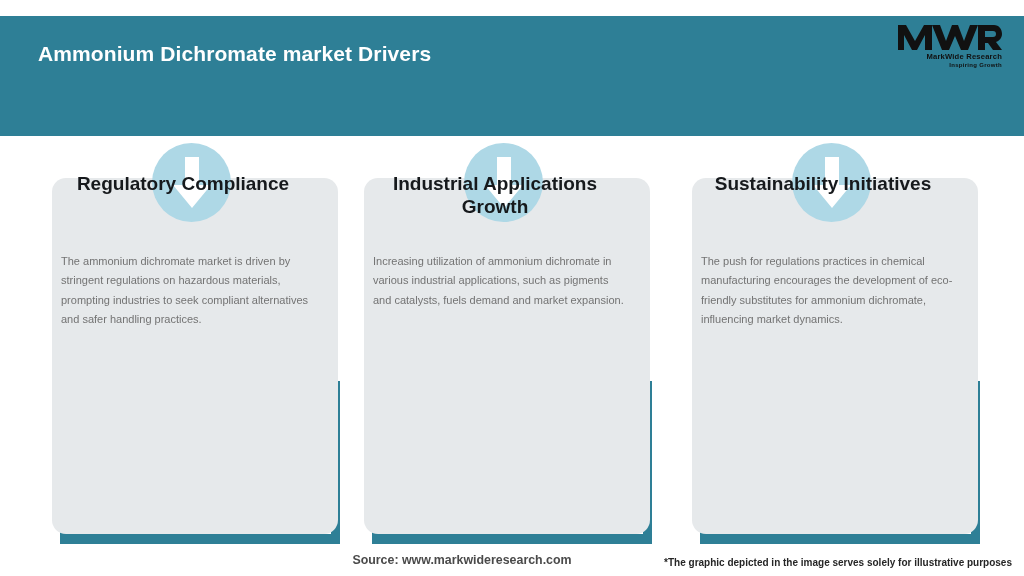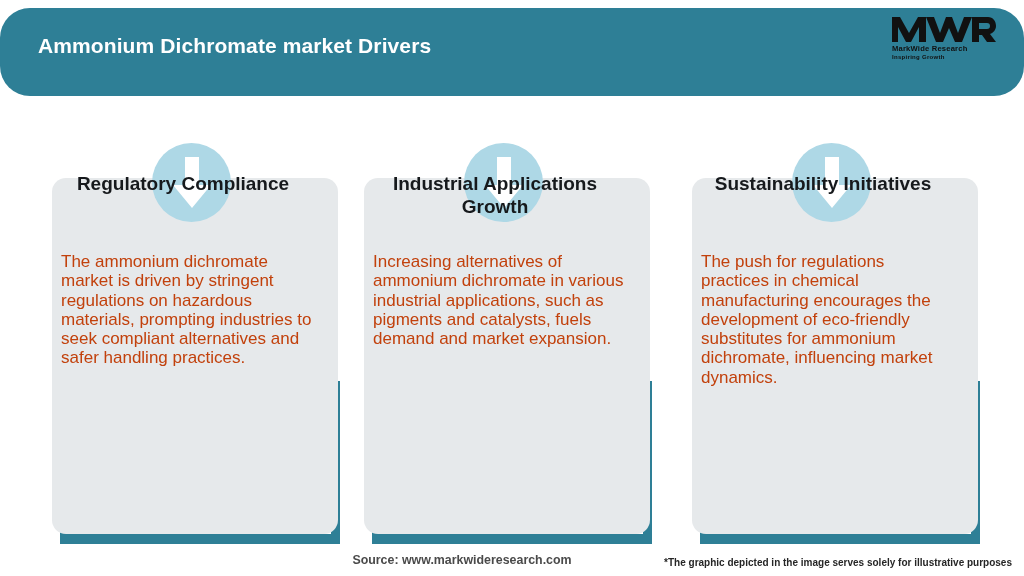--- a/index.html
+++ b/index.html
@@ -13,45 +13,44 @@
     background: #ffffff;
     font-family: "Liberation Sans", sans-serif;
     overflow: hidden;
     position: relative;
   }
 
   
   #header-band {
     position: absolute;
     left: 0;
-    top: 8px;
+    top: 16px;
     width: 1024px;
-    height: 88px;
+    height: 120px;
     background: #2e7f96;
-    border-radius: 30px;
   }
   #page-title {
     position: absolute;
     left: 38px;
     top: 26px;
     font-size: 21px;
     font-weight: bold;
     color: #ffffff;
     letter-spacing: 0.1px;
     white-space: nowrap;
   }
 
   
   #brand-logo {
     position: absolute;
     right: 22px;
     top: 8px;
     width: 110px;
     height: 52px;
-    text-align: left;
+    text-align: right;
   }
   #brand-logo .logo-mark {
     display: block;
     height: 27px;
     line-height: 27px;
   }
   #brand-logo .logo-name {
     display: block;
     font-size: 7.6px;
     font-weight: bold;
@@ -125,22 +124,22 @@
     font-weight: bold;
     color: #16191c;
     line-height: 23px;
   }
 
   .card-body {
     position: absolute;
     left: 21px;
     top: 152px;
     width: 252px;
-    font-size: 17px;
-    color: #c2410c;
+    font-size: 11px;
+    color: #737373;
     line-height: 19.3px;
     text-align: left;
   }
 
   
   .arrow-badge {
     position: absolute;
     left: 112px;
     top: 43px;
     width: 79px;
@@ -221,21 +220,21 @@
     <div class="teal-frame">
       <div class="teal-frame-inner"></div>
     </div>
     <div class="card-panel"></div>
     <div class="arrow-badge">
       <svg width="40" height="52" viewBox="0 0 40 52" aria-hidden="true">
         <polygon points="13,0 27,0 27,28 39,28 20,51 1,28 13,28" fill="#ffffff"></polygon>
       </svg>
     </div>
     <div class="card-heading">Industrial Applications Growth</div>
-    <div class="card-body">Increasing alternatives of ammonium dichromate in various industrial applications, such as pigments and catalysts, fuels demand and market expansion.</div>
+    <div class="card-body">Increasing utilization of ammonium dichromate in various industrial applications, such as pigments and catalysts, fuels demand and market expansion.</div>
   </div>
 
   <div class="card-unit unit-2">
     <div class="teal-frame">
       <div class="teal-frame-inner"></div>
     </div>
     <div class="card-panel"></div>
     <div class="arrow-badge">
       <svg width="40" height="52" viewBox="0 0 40 52" aria-hidden="true">
         <polygon points="13,0 27,0 27,28 39,28 20,51 1,28 13,28" fill="#ffffff"></polygon>

